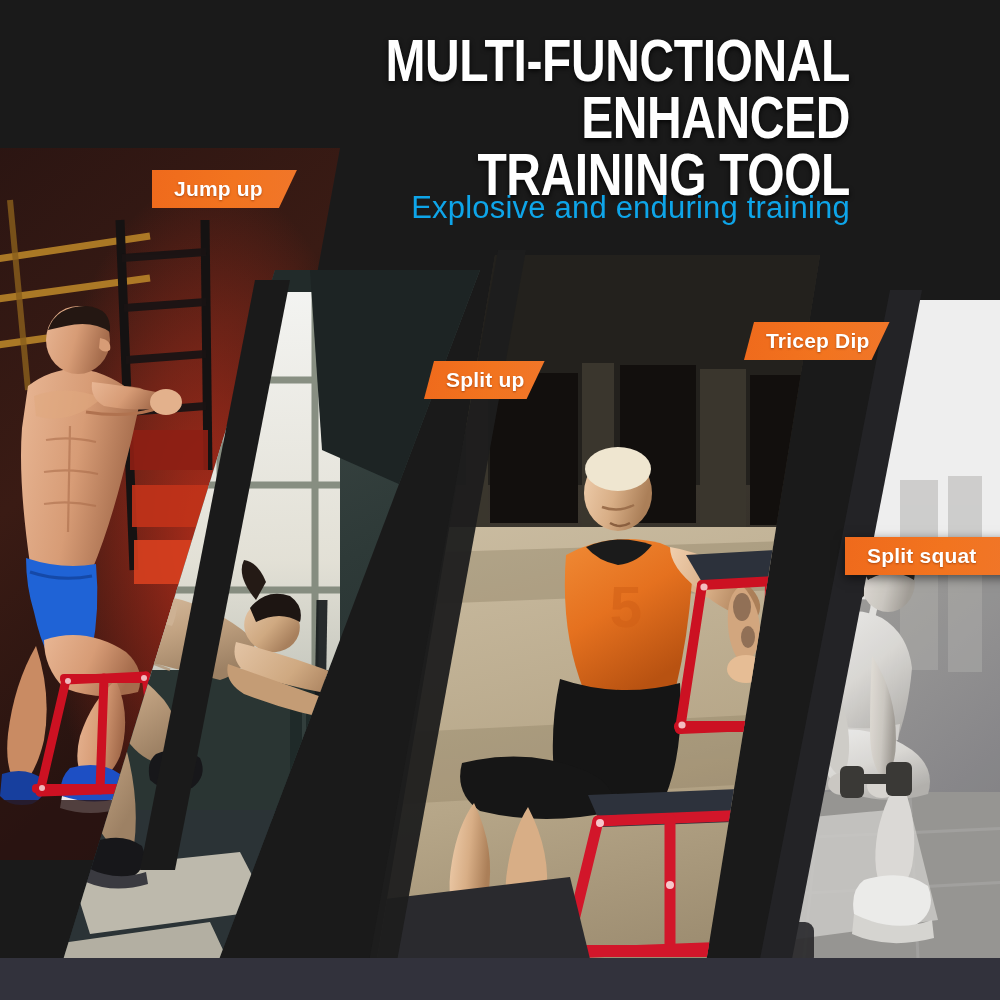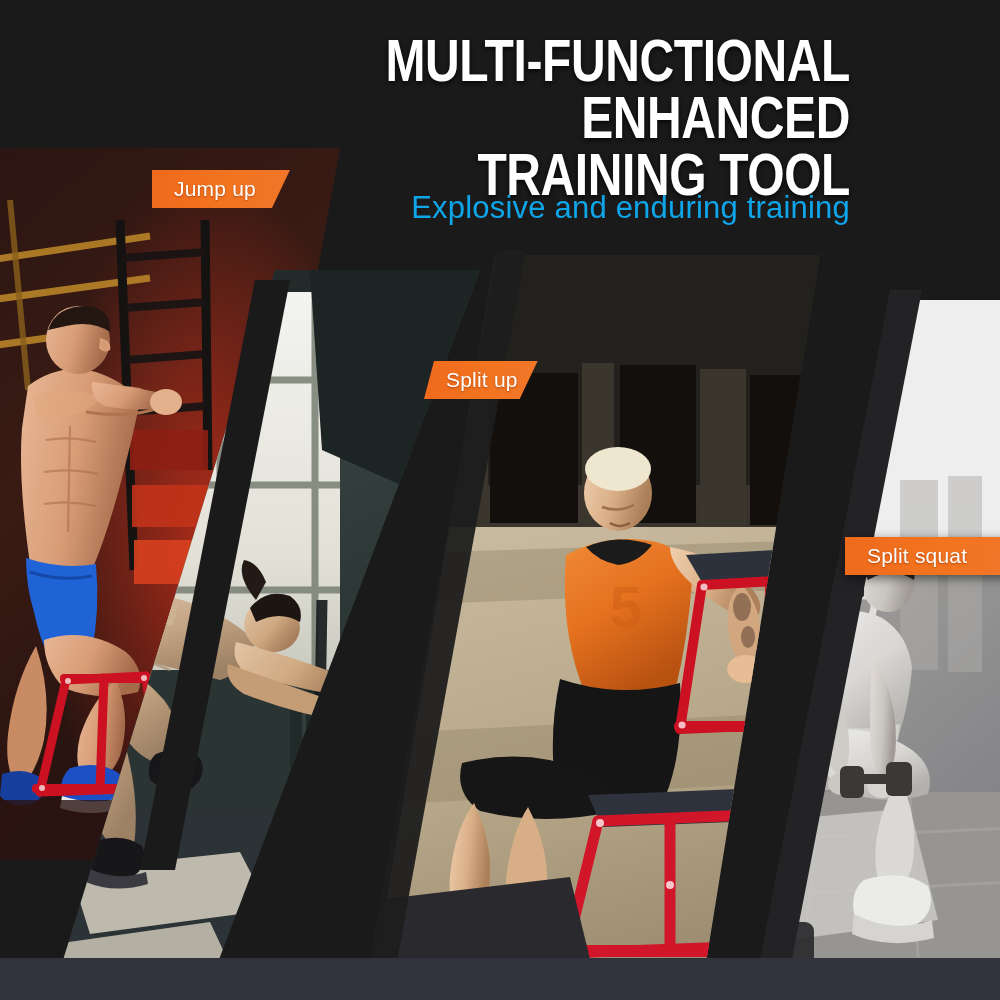--- a/index.html
+++ b/index.html
@@ -29,21 +29,21 @@
     text-align:right;color:#0ea5e9;
     font-size:31px;font-weight:400;letter-spacing:.2px;
   }
   
   .panel{position:absolute;overflow:hidden;}
   .panel svg{display:block;}
   
   .badge{
     position:absolute;z-index:45;height:38px;
     display:flex;align-items:center;
-    color:#fff;font-weight:normal;font-size:21px;
+    color:#fff;font-weight:bold;font-size:21px;
     letter-spacing:.2px;
     background:linear-gradient(100deg,#ef6a1c 0%,#f2741f 55%,#f0762a 100%);
     padding:0 20px 0 22px;
     box-shadow:0 3px 10px rgba(0,0,0,.55);
     text-shadow:0 1px 2px rgba(120,40,0,.55);
     white-space:nowrap;
   }
   .badge.skew-r{clip-path:polygon(0 0,100% 0,calc(100% - 18px) 100%,0 100%);padding-right:34px;}
   .badge.skew-both{clip-path:polygon(10px 0,100% 0,calc(100% - 18px) 100%,0 100%);}
   .badge.flat{clip-path:none;}
@@ -560,16 +560,17 @@
   <div class="header">
     <div class="headline">MULTI-FUNCTIONAL ENHANCED
 TRAINING TOOL</div>
     <div class="subhead">Explosive and enduring training</div>
   </div>
 
   <div class="badge skew-r" style="left:152px;top:170px;">Jump up</div>
 
   <div class="badge skew-both" style="left:424px;top:361px;">Split up</div>
 
+  <div class="badge skew-both" style="left:744px;top:322px;">Tricep Dip</div>
 
   <div class="badge flat" style="left:845px;top:537px;width:155px;padding-right:0;">Split squat</div>
 
 </div>
 
 </body></html>

